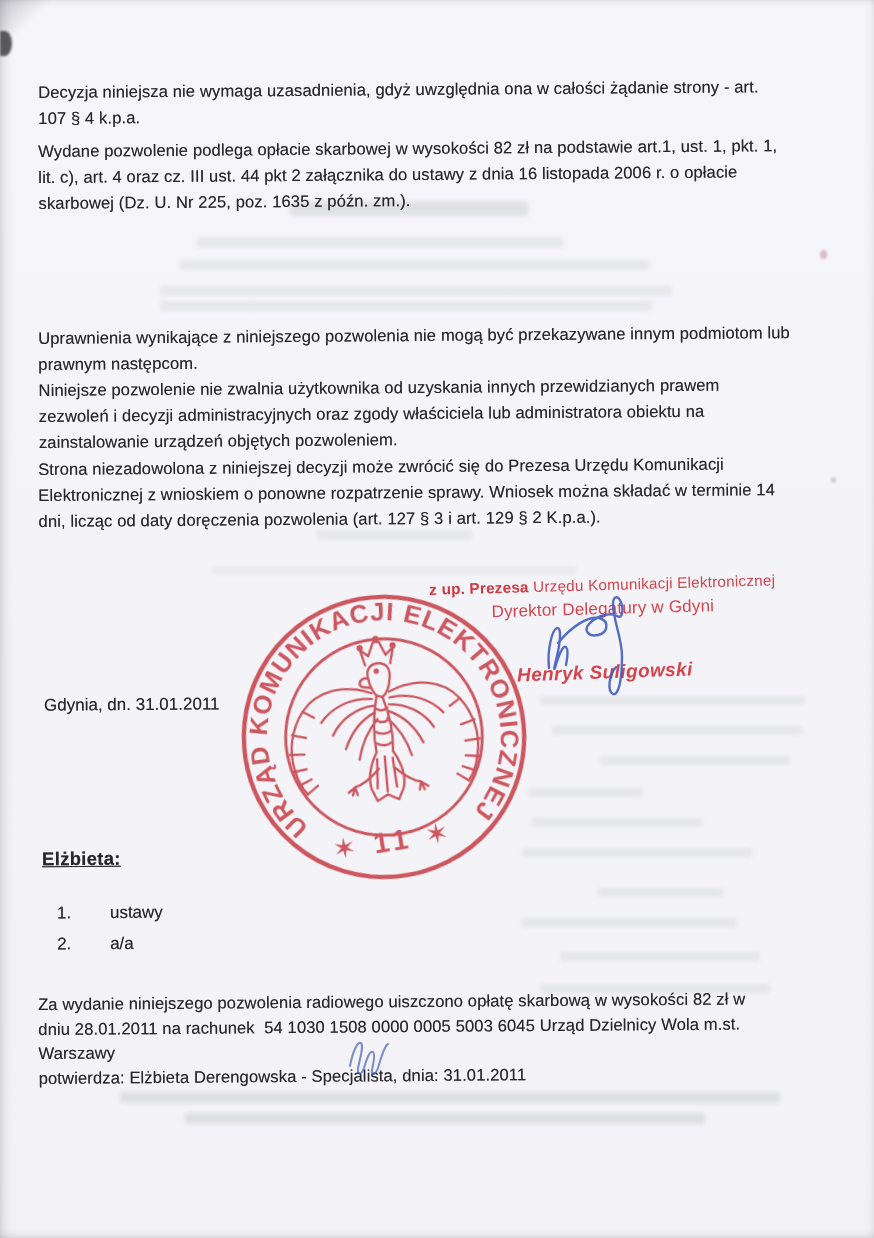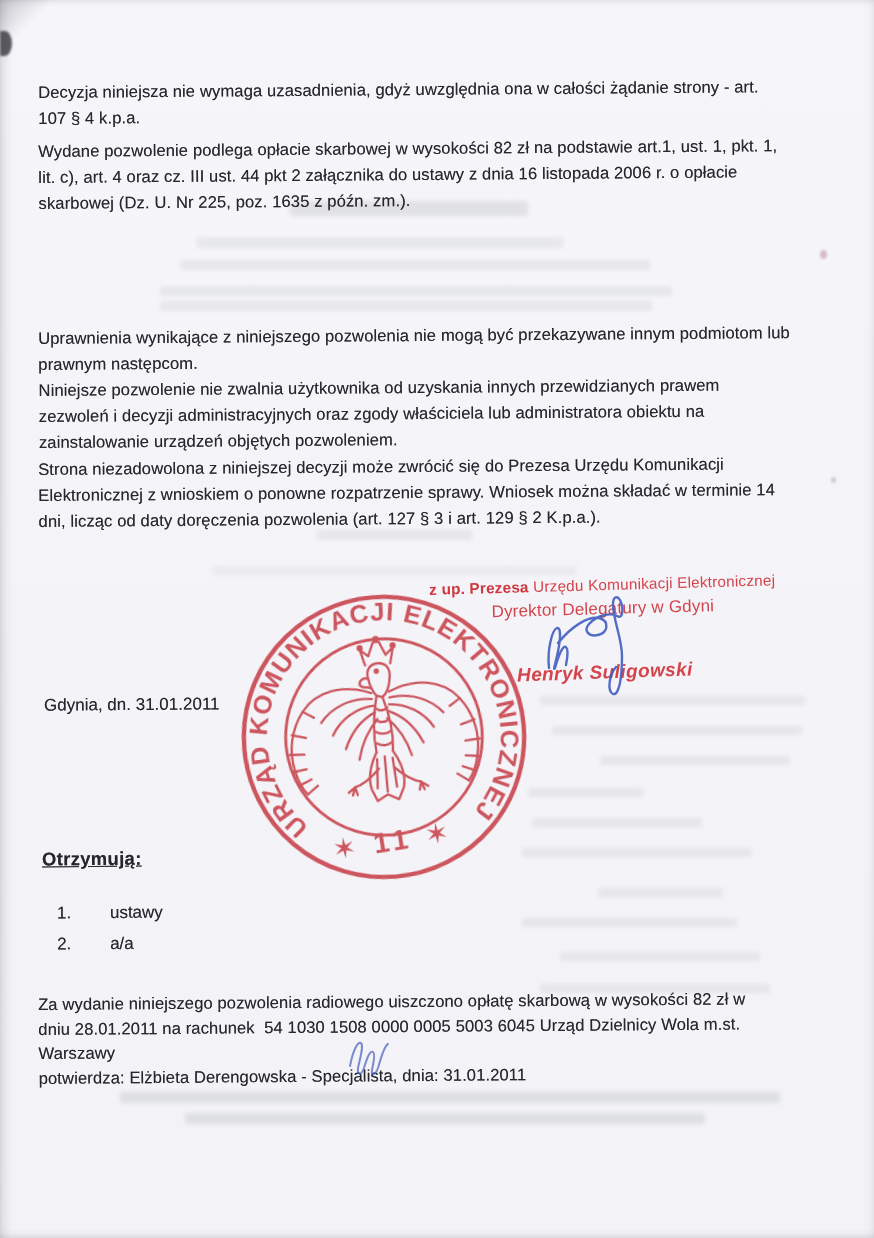--- a/index.html
+++ b/index.html
@@ -152,21 +152,21 @@
     <svg width="180" height="125" viewBox="0 0 180 125">
       <g stroke="#3d5bc0" stroke-width="2.4" fill="none" stroke-linecap="round" opacity=".88">
         <path d="M49,80 C47,62 52,42 57,40 C62,39 60,55 57,68 C55,77 53,83 55,80 C59,66 63,57 66,59 C69,62 67,72 66,77"></path>
         <path d="M58,55 C72,38 88,28 99,30 C110,33 108,45 98,47 C89,49 83,43 89,36 C96,28 110,24 117,28 C123,32 124,20 120,12 C117,7 113,9 113,16 C113,32 122,50 122,68 C122,90 119,108 113,106 C107,103 109,87 116,79"></path>
       </g>
     </svg>
   </div>
 
   <div class="place-date">Gdynia, dn. 31.01.2011</div>
 
-  <div class="recipients-heading">Otrzymują:</div>
+  <div class="recipients-heading">Elżbieta:</div>
 
   <div class="recipients-list">
     <div class="recipient-row">
       <span class="recipient-number">1.</span>
       <span>ustawy</span>
     </div>
     <div class="recipient-row">
       <span class="recipient-number">2.</span>
       <span>a/a</span>
     </div>

